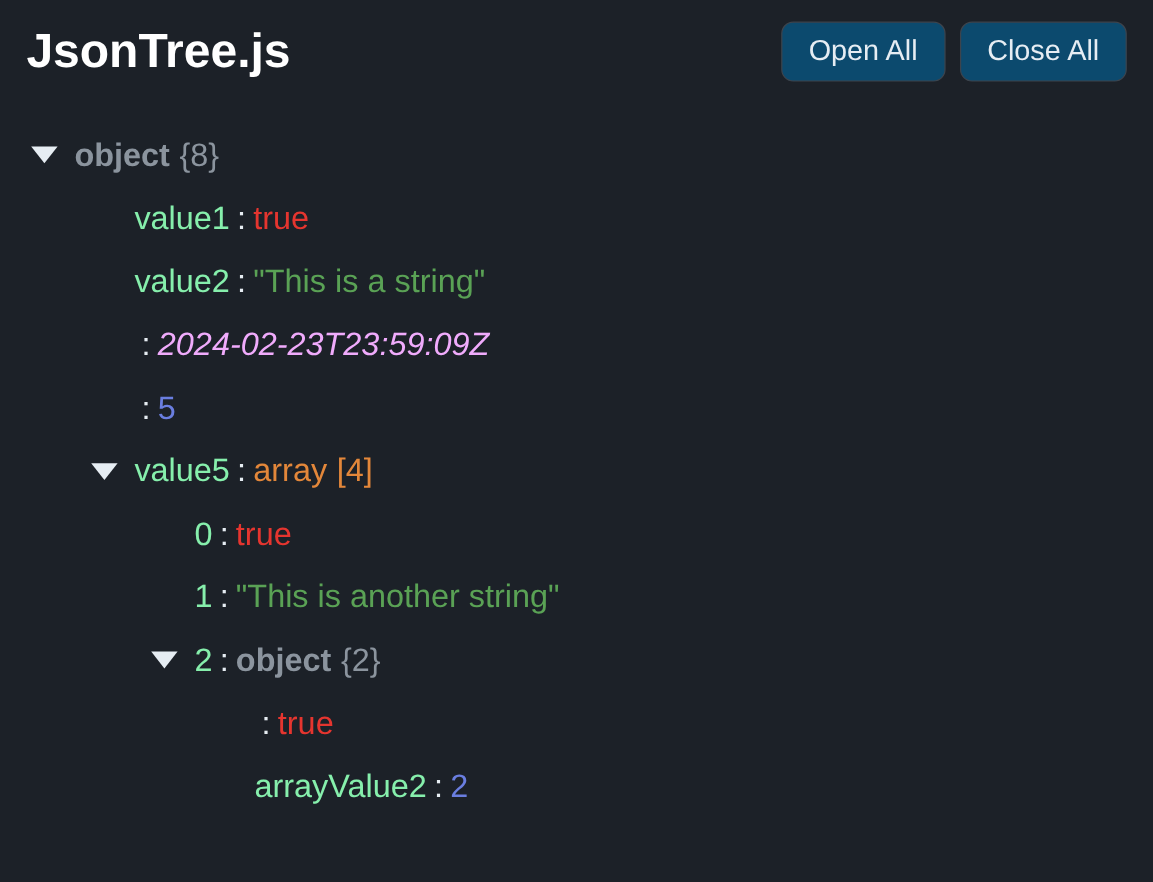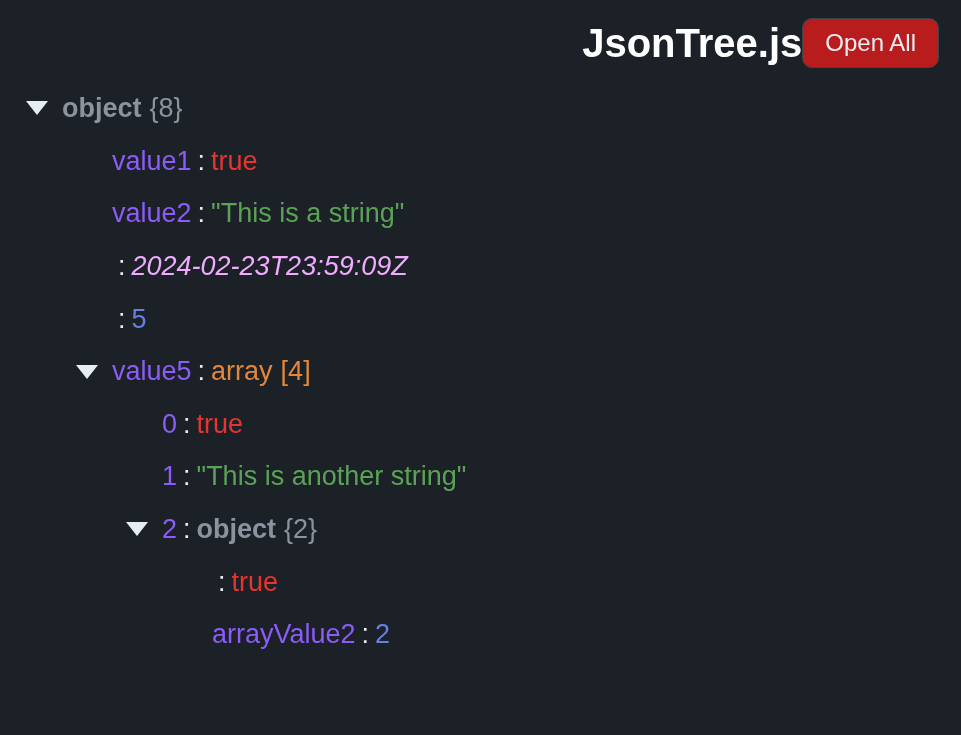--- a/index.html
+++ b/index.html
@@ -7,35 +7,35 @@
       background: #1c2128;
       color: #e6edf3;
       font-family: -apple-system, BlinkMacSystemFont, "Segoe UI", Helvetica, Arial, sans-serif;
       width: 961px;
       height: 735px;
       padding: 18px 22px;
       overflow: hidden;
     }
     .header {
       display: flex;
-      justify-content: flex-end;
+      justify-content: space-between;
       align-items: center;
-      margin-bottom: 14px;
+      margin-bottom: 35px;
     }
     .title {
       font-size: 40px;
       font-weight: 700;
       color: #ffffff;
     }
     .actions {
       display: flex;
       gap: 12px;
     }
     .btn {
-      background: #b91c1c;
+      background: #0c4a6e;
       border: 1px solid #3d444d;
       color: #e6edf3;
       font-size: 24px;
       padding: 10px 22px;
       border-radius: 10px;
       cursor: pointer;
       font-family: inherit;
     }
     .tree {
       font-size: 27px;
@@ -57,38 +57,39 @@
       flex-shrink: 0;
       cursor: pointer;
     }
     .spacer-arrow {
       width: 40px;
       flex-shrink: 0;
     }
     .indent-1 { padding-left: 50px; }
     .indent-2 { padding-left: 100px; }
     .indent-3 { padding-left: 150px; }
-    .key { color: #8b5cf6; }
+    .key { color: #86efac; }
     .colon { color: #e6edf3; margin: 0 6px; }
     .type-object { color: #8b949e; font-weight: 700; }
     .braces { color: #8b949e; margin-left: 8px; font-weight: 400; }
     .type-array { color: #e3873a; font-weight: 400; }
     .brackets { color: #e3873a; margin-left: 8px; font-weight: 400; }
     .val-bool { color: #e5352f; }
     .val-string { color: #5aa255; }
     .val-date { color: #f0abfc; font-style: italic; }
     .val-number { color: #6a7ee0; }
   </style>
 </head>
 <body>
 
 <div class="header">
   <div class="title">JsonTree.js</div>
   <div class="actions">
     <button class="btn">Open All</button>
+    <button class="btn">Close All</button>
   </div>
 </div>
 
 <div class="tree">
 
   <div class="row">
     <span class="arrow"></span>
     <span class="type-object">object</span>
     <span class="braces">{8}</span>
   </div>

